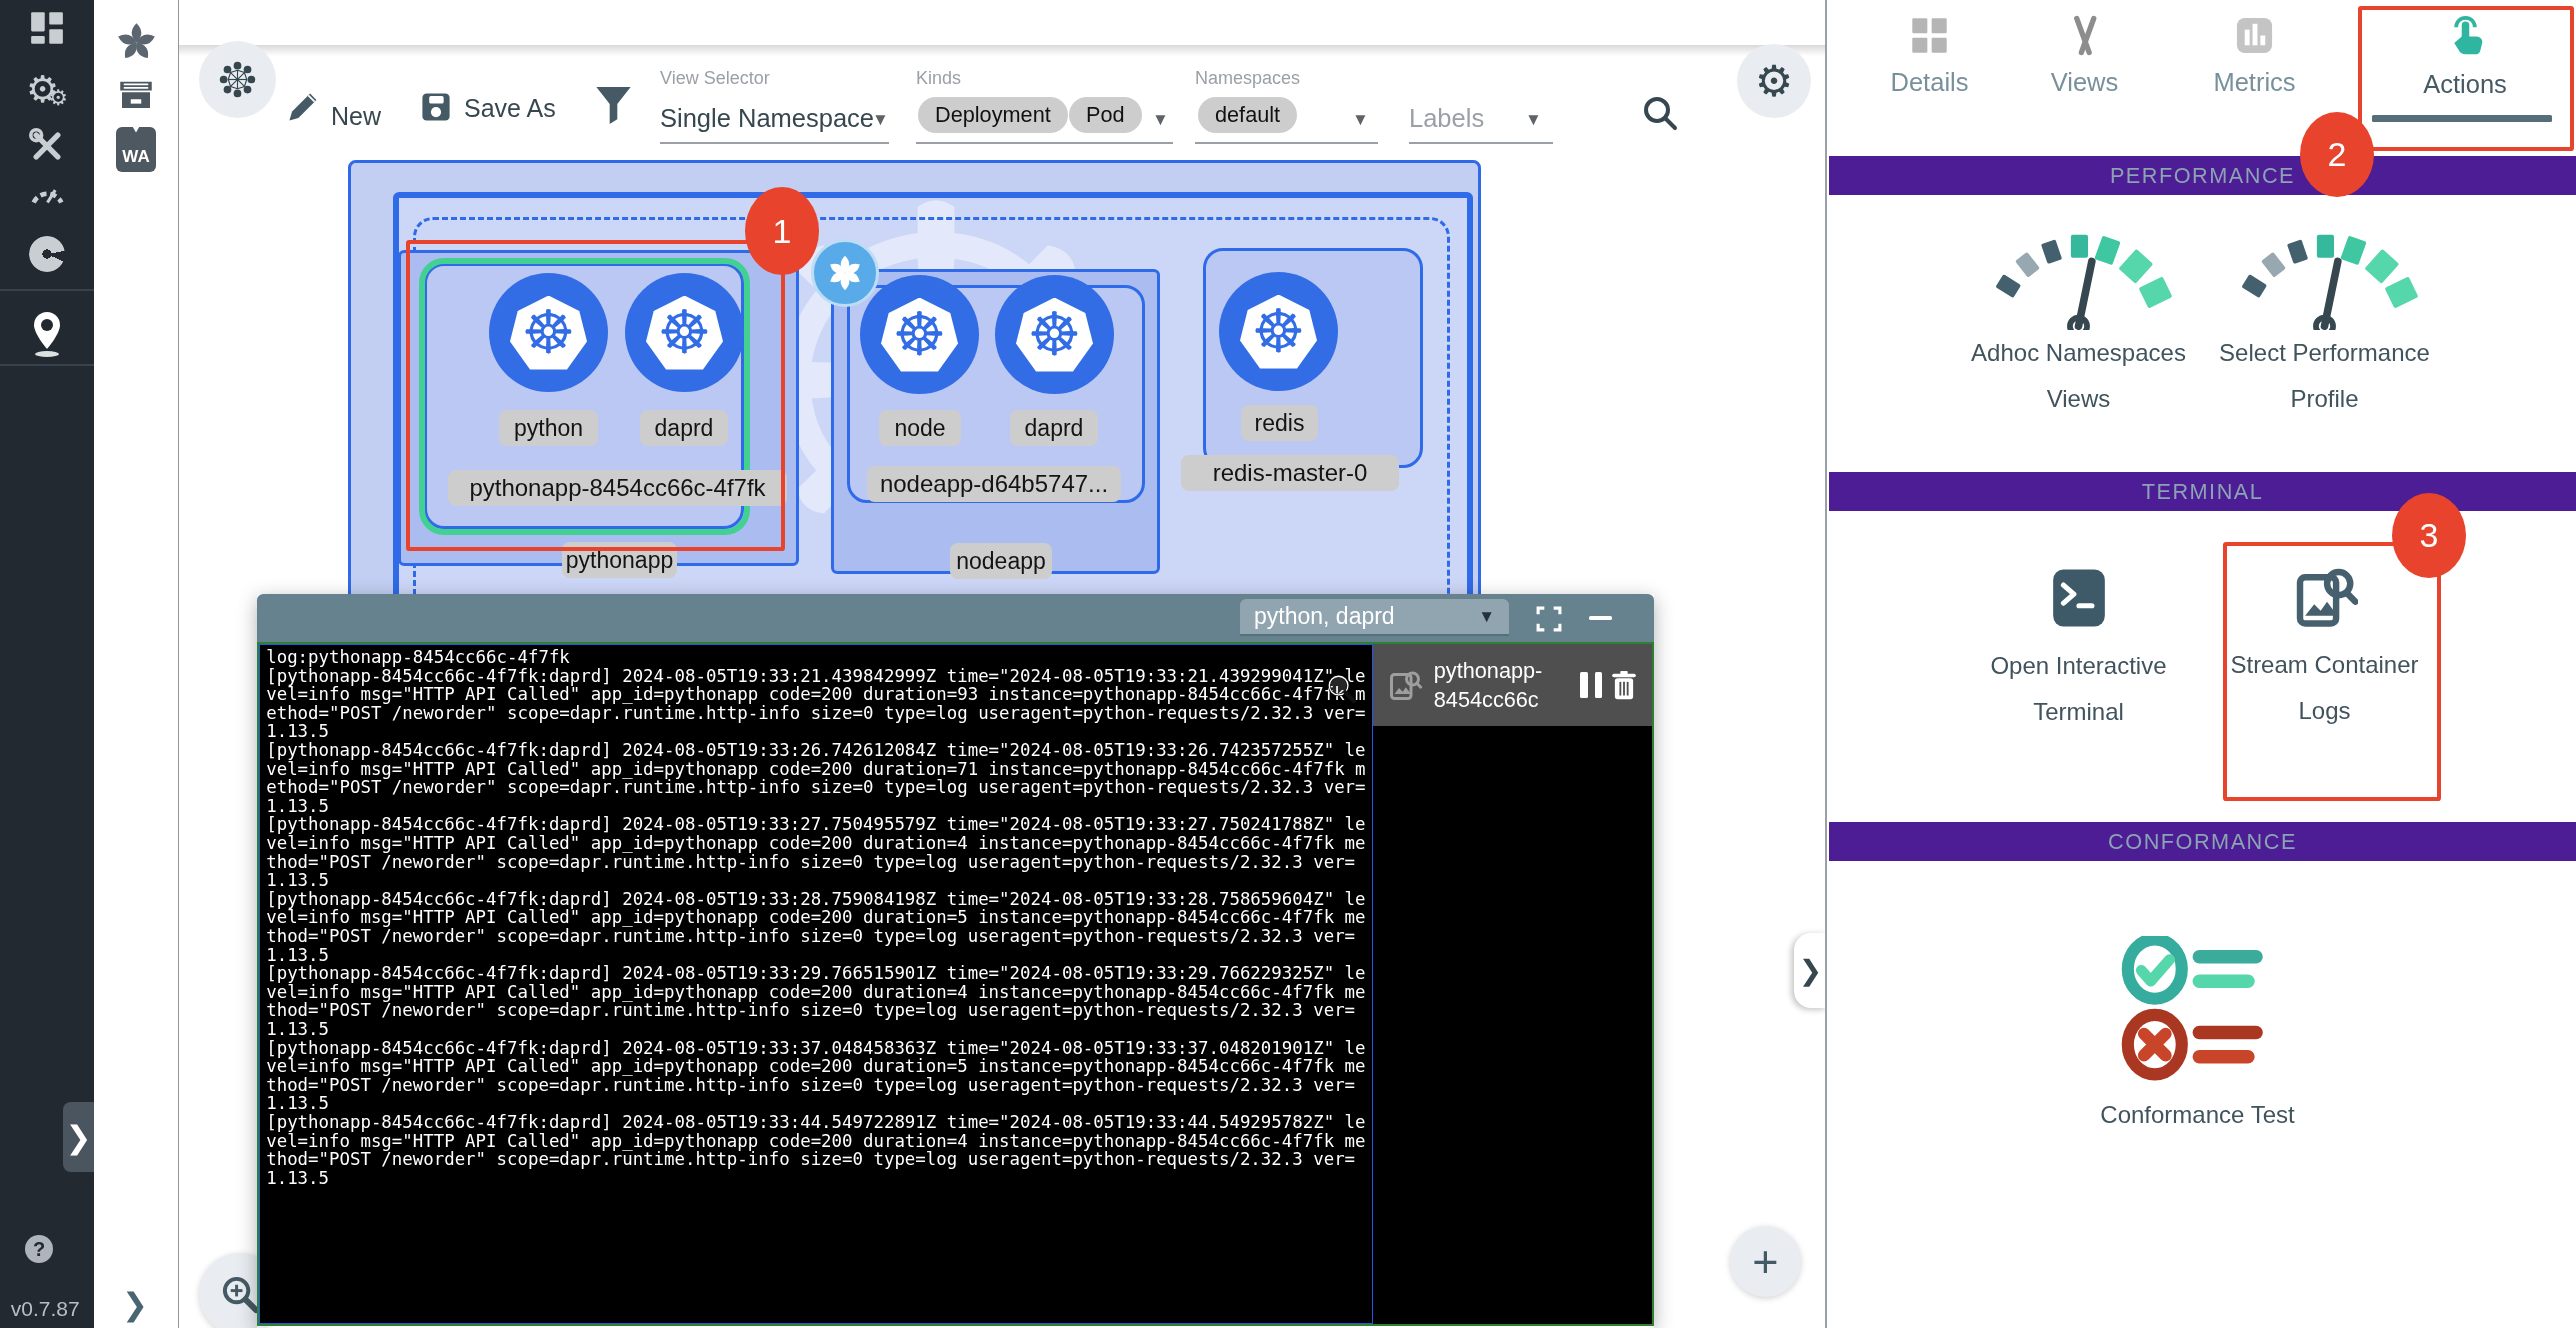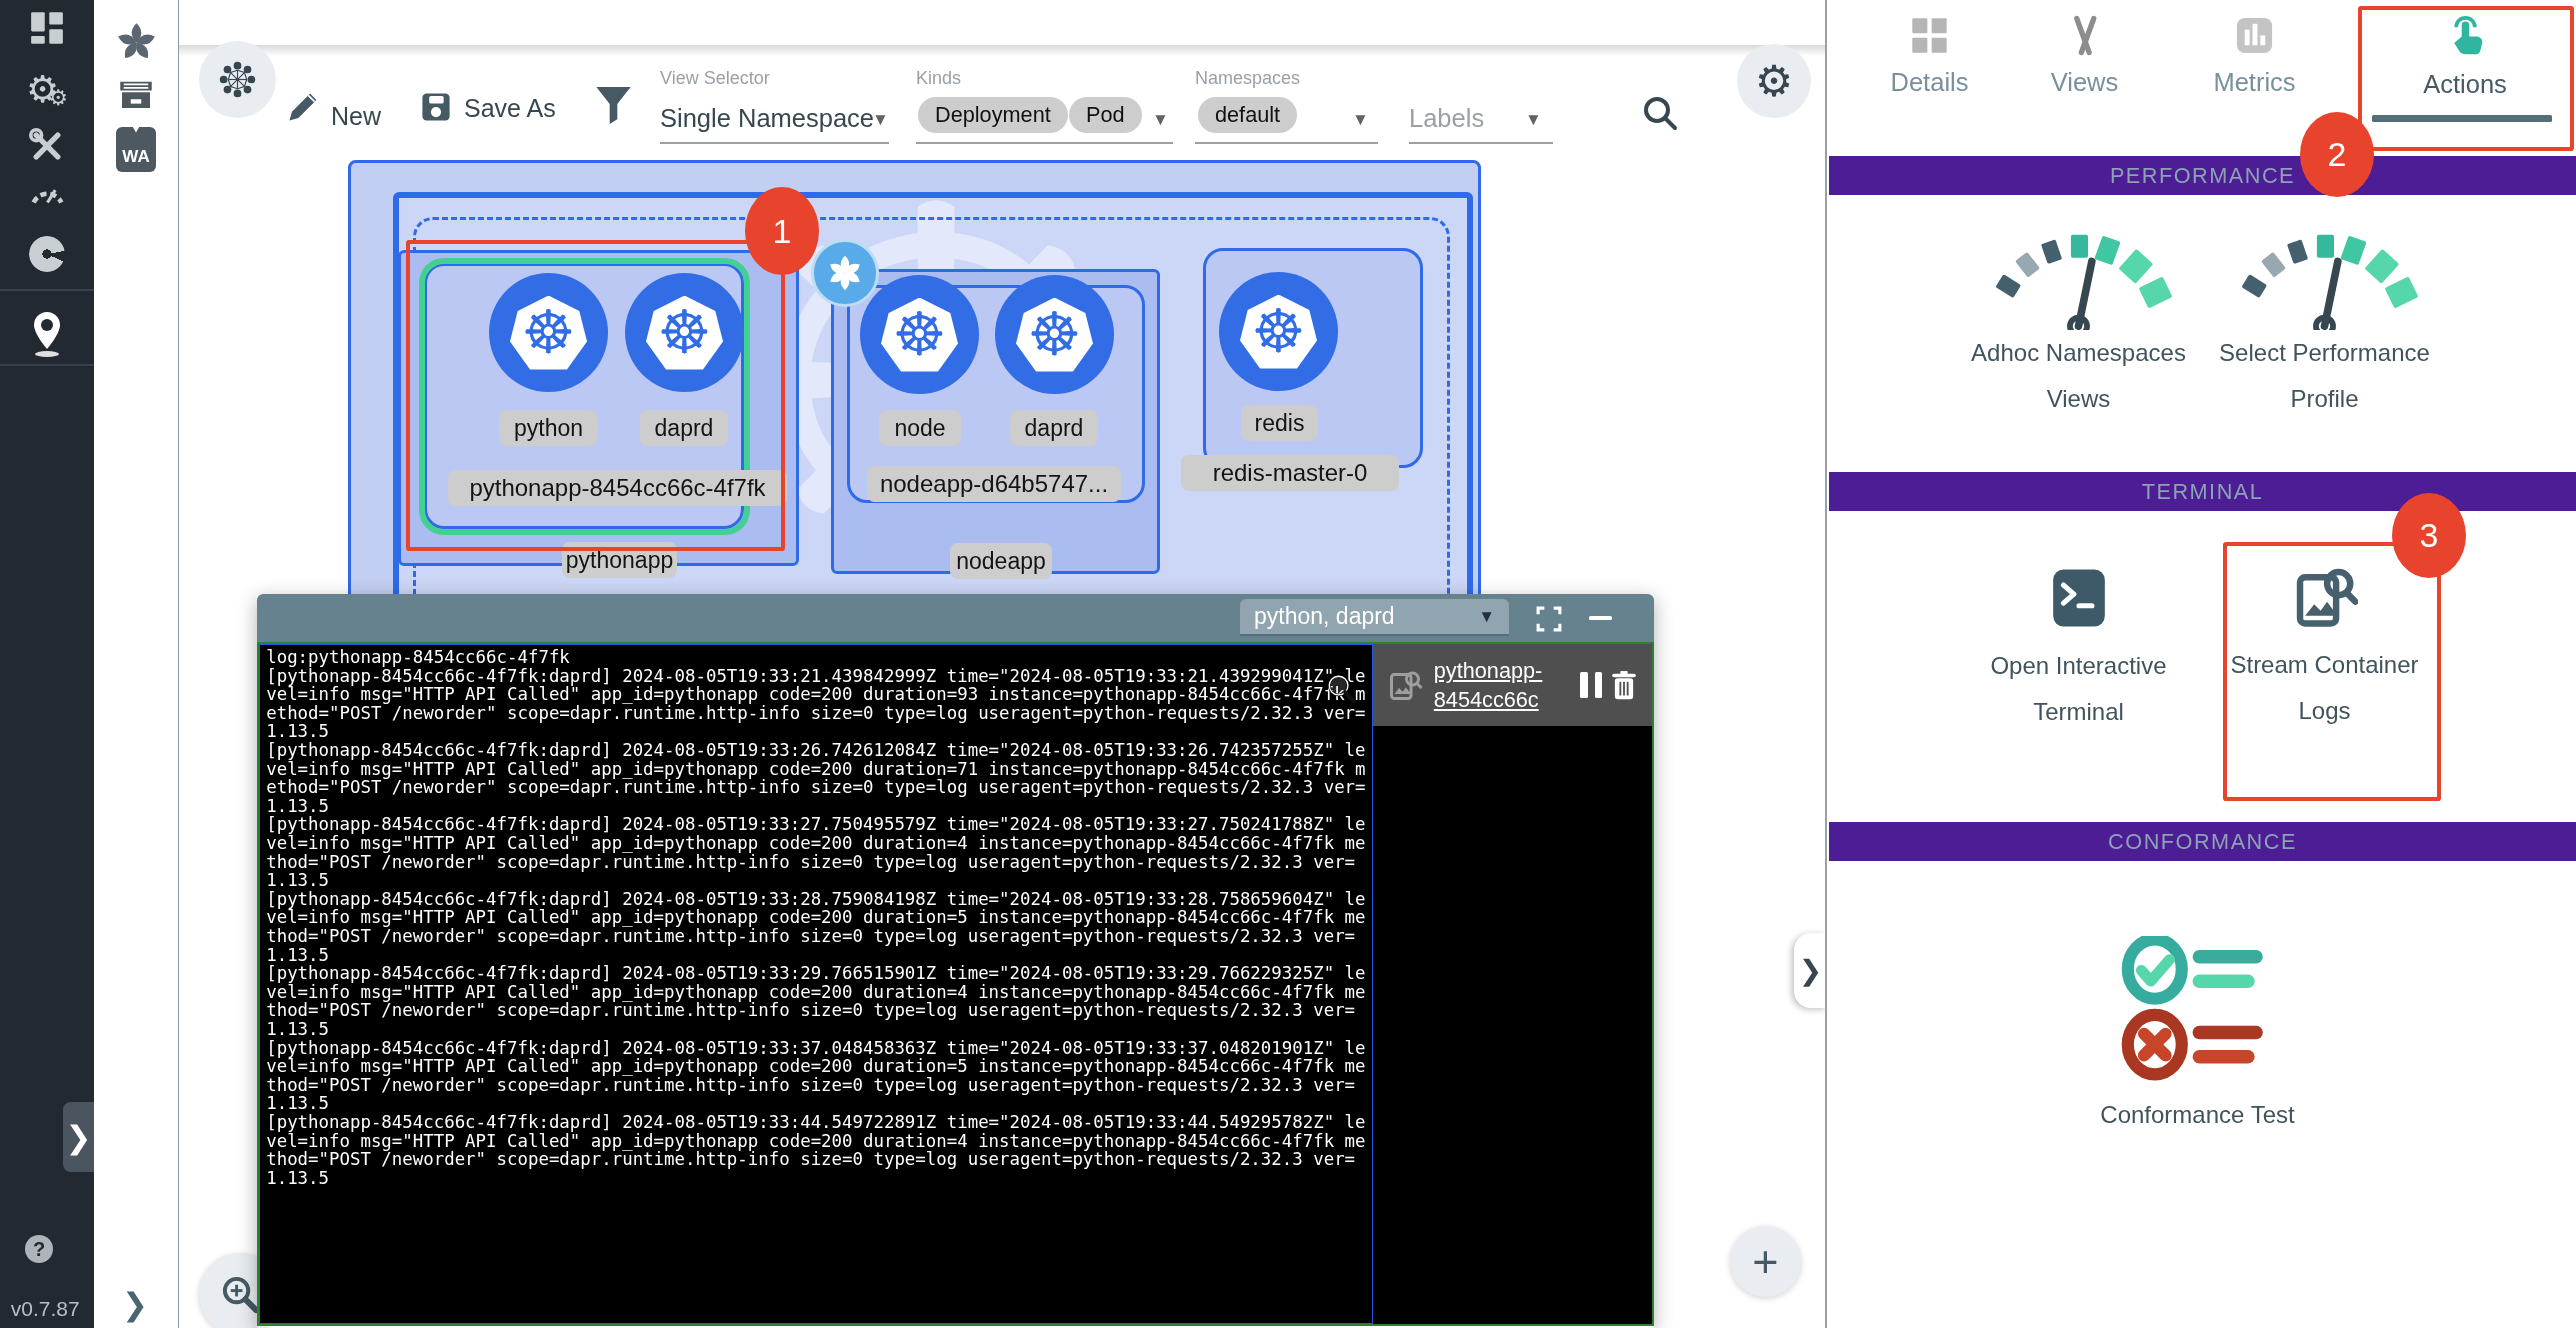--- a/index.html
+++ b/index.html
@@ -58,21 +58,21 @@
   .term{left:78px;top:594px;width:1397px;height:734px;z-index:10;box-shadow:0 4.6px 18.6px rgba(0,0,0,.3);}
   .term-header{height:48px;background:#66828f;border-radius:6.2px 6.2px 0 0;position:relative;}
   .term-pill{position:absolute;left:983px;top:5.4px;width:269px;height:37px;background:#90a5b0;border-radius:6.2px 6.2px 0 0;
         border-bottom:2.3px solid #54707c;color:#fff;font-size:23px;display:flex;align-items:center;padding:0 14px;box-sizing:border-box;}
   .term-pill .caret{margin-left:auto;color:#25313a;}
   .term-body{display:flex;height:684px;border:2.3px solid #2e8033;box-sizing:border-box;background:#000;}
   .log-pane{width:1114px;box-sizing:border-box;border:1.5px solid #2457e6;background:#000;overflow:hidden;}
   .log-pane pre{margin:0;padding:3.1px 6.2px;color:#fff;font-family:"DejaVu Sans Mono",monospace;
         font-size:17.4px;line-height:18.6px;white-space:pre-wrap;word-break:break-all;}
   .log-side{flex:1;background:#000;}
-  .log-tab{height:82px;background:#4f4f4f;display:flex;align-items:center;padding:0 14px;gap:10.8px;color:#fff;text-decoration:underline;}
+  .log-tab{height:82px;background:#4f4f4f;display:flex;align-items:center;padding:0 14px;gap:10.8px;color:#fff;}
   .log-tab .names{font-size:21.7px;line-height:1.35;}
   .mag-cursor{left:1146px;top:672px;z-index:12;}
   
   .fab{border-radius:50%;background:#e9edf1;display:flex;align-items:center;justify-content:center;box-shadow:0 1.5px 6.2px rgba(0,0,0,.18);}
   .collapse-tab{left:1615px;top:933px;width:33px;height:75px;background:#fff;border-radius:17px 0 0 17px;
         box-shadow:-2.3px 1.5px 6.2px rgba(0,0,0,.25);display:flex;align-items:center;justify-content:center;
         color:#37474f;font-size:28px;z-index:15;}
   .canvas-divider{left:1825px;top:0;width:2.3px;height:1329px;background:#9aa0a6;z-index:30;}
   
   .rpanel{left:1829px;top:0;width:747px;height:1329px;background:#fff;}

